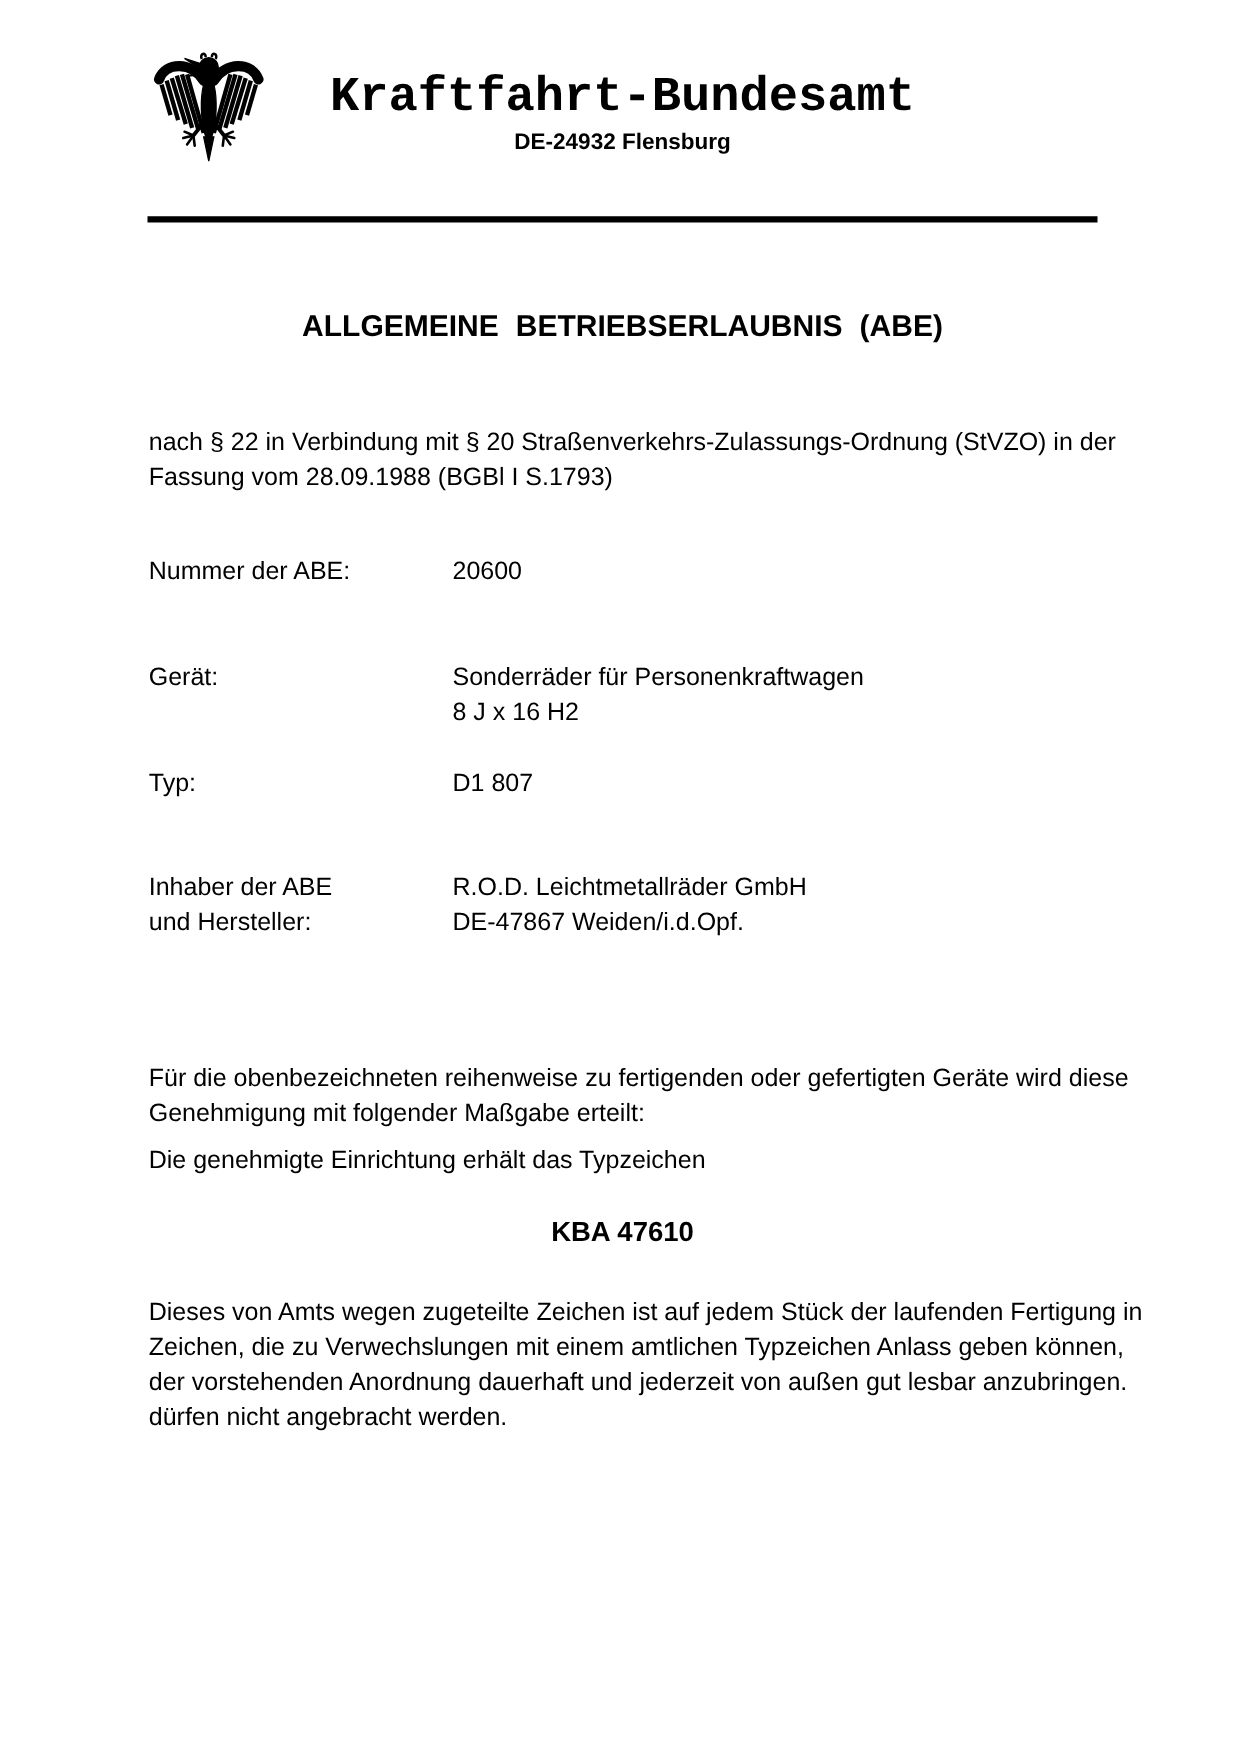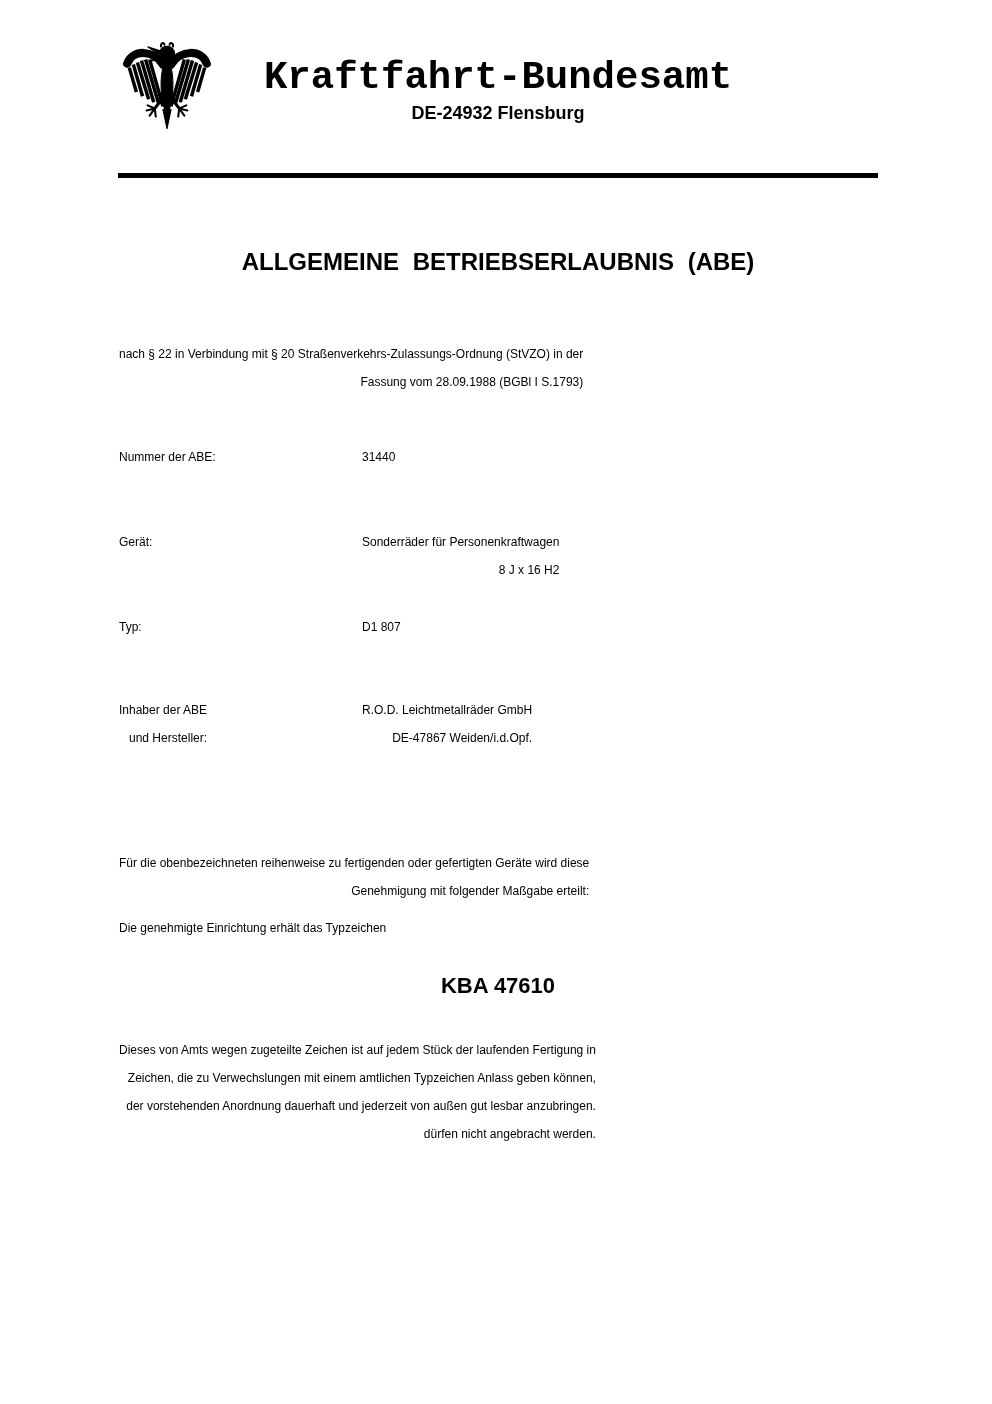--- a/index.html
+++ b/index.html
@@ -66,24 +66,23 @@
     text-align: center;
     font-size: 24px;
     font-weight: 700;
     line-height: 28px;
     word-spacing: 7px;
     white-space: nowrap;
   }
 
   
   .bodytext {
-    font-size: 12px;
+    font-size: 20px;
     line-height: 28px;
     white-space: nowrap;
-    text-align: right;
   }
   .legal-basis { left: 119px; top: 340px; }
 
   .field-label { left: 119px; }
   .field-value { left: 362px; }
   .row-abe-number { top: 443px; }
   .row-device    { top: 528px; }
   .row-type      { top: 613px; }
   .row-holder    { top: 696px; }
 
@@ -169,21 +168,21 @@
   <div class="abs header-rule"></div>
 
   <div class="abs doc-title">ALLGEMEINE BETRIEBSERLAUBNIS (ABE)</div>
 
   <div class="abs bodytext legal-basis">
     <div>nach § 22 in Verbindung mit § 20 Straßenverkehrs-Zulassungs-Ordnung (StVZO) in der</div>
     <div>Fassung vom 28.09.1988 (BGBl I S.1793)</div>
   </div>
 
   <div class="abs bodytext field-label row-abe-number">Nummer der ABE:</div>
-  <div class="abs bodytext field-value row-abe-number">31440</div>
+  <div class="abs bodytext field-value row-abe-number">20600</div>
 
   <div class="abs bodytext field-label row-device">Gerät:</div>
   <div class="abs bodytext field-value row-device">
     <div>Sonderräder für Personenkraftwagen</div>
     <div>8 J x 16 H2</div>
   </div>
 
   <div class="abs bodytext field-label row-type">Typ:</div>
   <div class="abs bodytext field-value row-type">D1 807</div>
 

